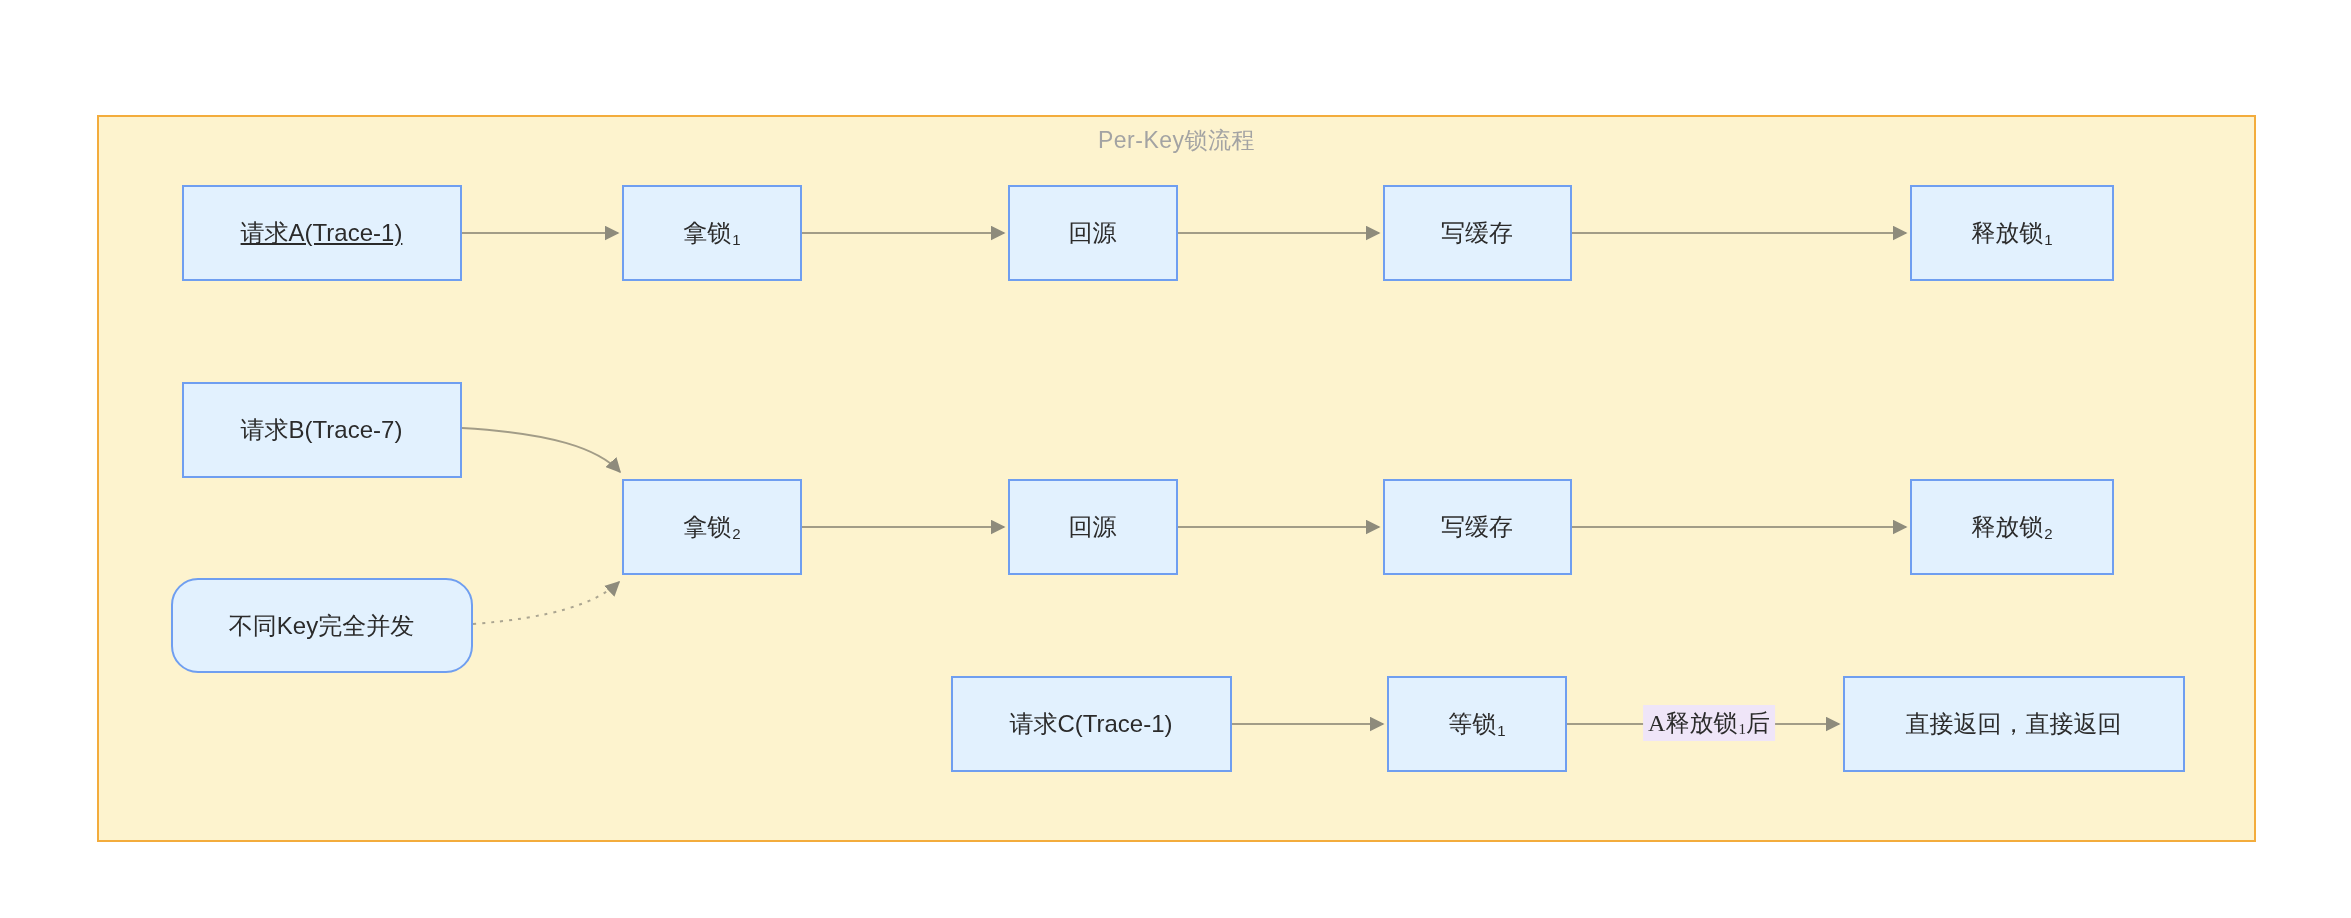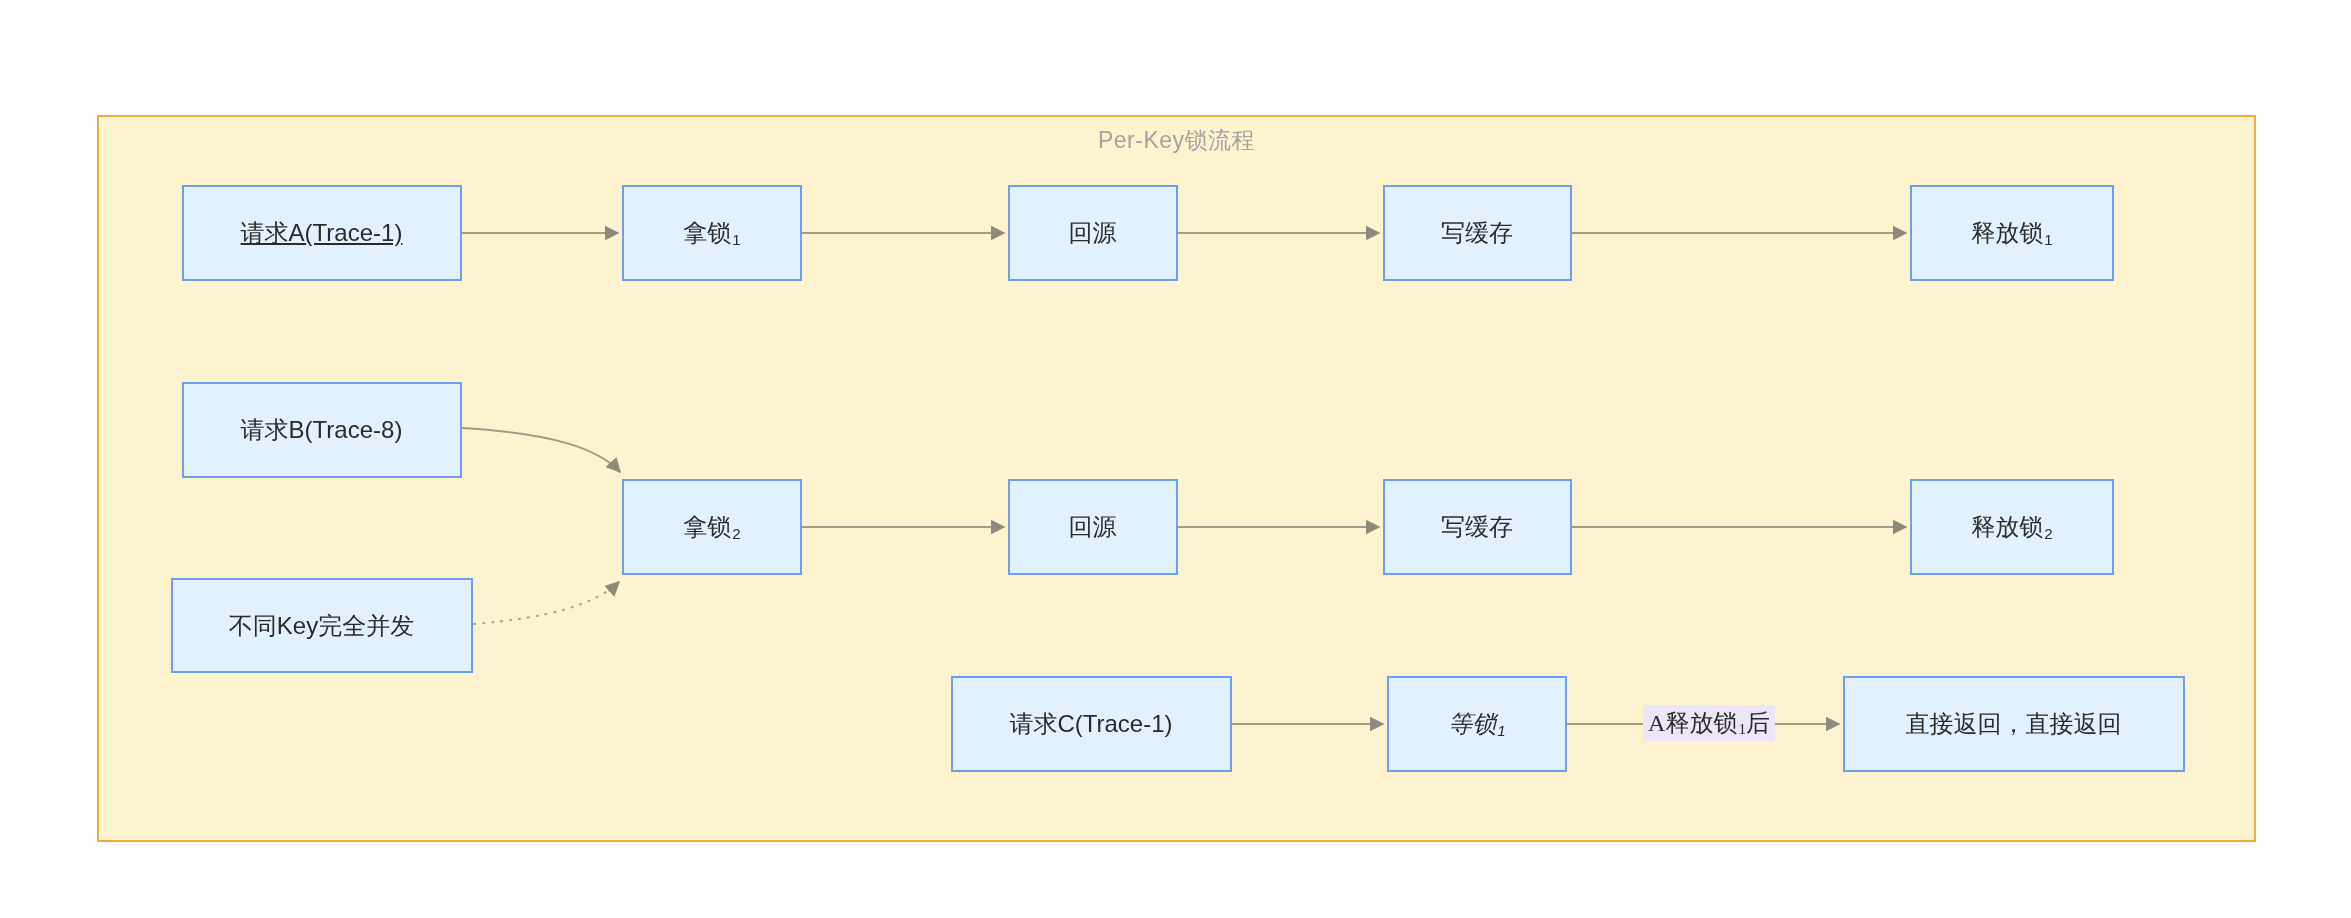--- a/index.html
+++ b/index.html
@@ -87,49 +87,49 @@
   <div class="node" style="left:1383px;top:165px;width:189px;height:96px;">
       <span class="nl">写缓存</span>
       <span class="ns"></span>
     </div>
   <div class="node" style="left:1910px;top:165px;width:204px;height:96px;">
       <span class="nl">释放锁</span>
       <span class="ns">1</span>
     </div>
 
   <div class="node" style="left:182px;top:362px;width:280px;height:96px;">
-      <span class="nl">请求B(Trace-8)</span>
+      <span class="nl">请求B(Trace-7)</span>
       <span class="ns"></span>
     </div>
   <div class="node" style="left:622px;top:459px;width:180px;height:96px;">
       <span class="nl">拿锁</span>
       <span class="ns">2</span>
     </div>
   <div class="node" style="left:1008px;top:459px;width:170px;height:96px;">
       <span class="nl">回源</span>
       <span class="ns"></span>
     </div>
   <div class="node" style="left:1383px;top:459px;width:189px;height:96px;">
       <span class="nl">写缓存</span>
       <span class="ns"></span>
     </div>
   <div class="node" style="left:1910px;top:459px;width:204px;height:96px;">
       <span class="nl">释放锁</span>
       <span class="ns">2</span>
     </div>
-  <div class="node" style="left:171px;top:558px;width:302px;height:95px;">
+  <div class="node" style="left:171px;top:558px;width:302px;height:95px;border-radius:27px;">
       <span class="nl">不同Key完全并发</span>
       <span class="ns"></span>
     </div>
 
   <div class="node" style="left:951px;top:656px;width:281px;height:96px;">
       <span class="nl">请求C(Trace-1)</span>
       <span class="ns"></span>
     </div>
-  <div class="node" style="left:1387px;top:656px;width:180px;height:96px;font-style:italic;">
+  <div class="node" style="left:1387px;top:656px;width:180px;height:96px;">
       <span class="nl">等锁</span>
       <span class="ns">1</span>
     </div>
   <div class="node" style="left:1843px;top:656px;width:342px;height:96px;">
       <span class="nl">直接返回，直接返回</span>
       <span class="ns"></span>
     </div>
 
   <div class="edge-label">
     <span class="nl">A释放锁</span>

